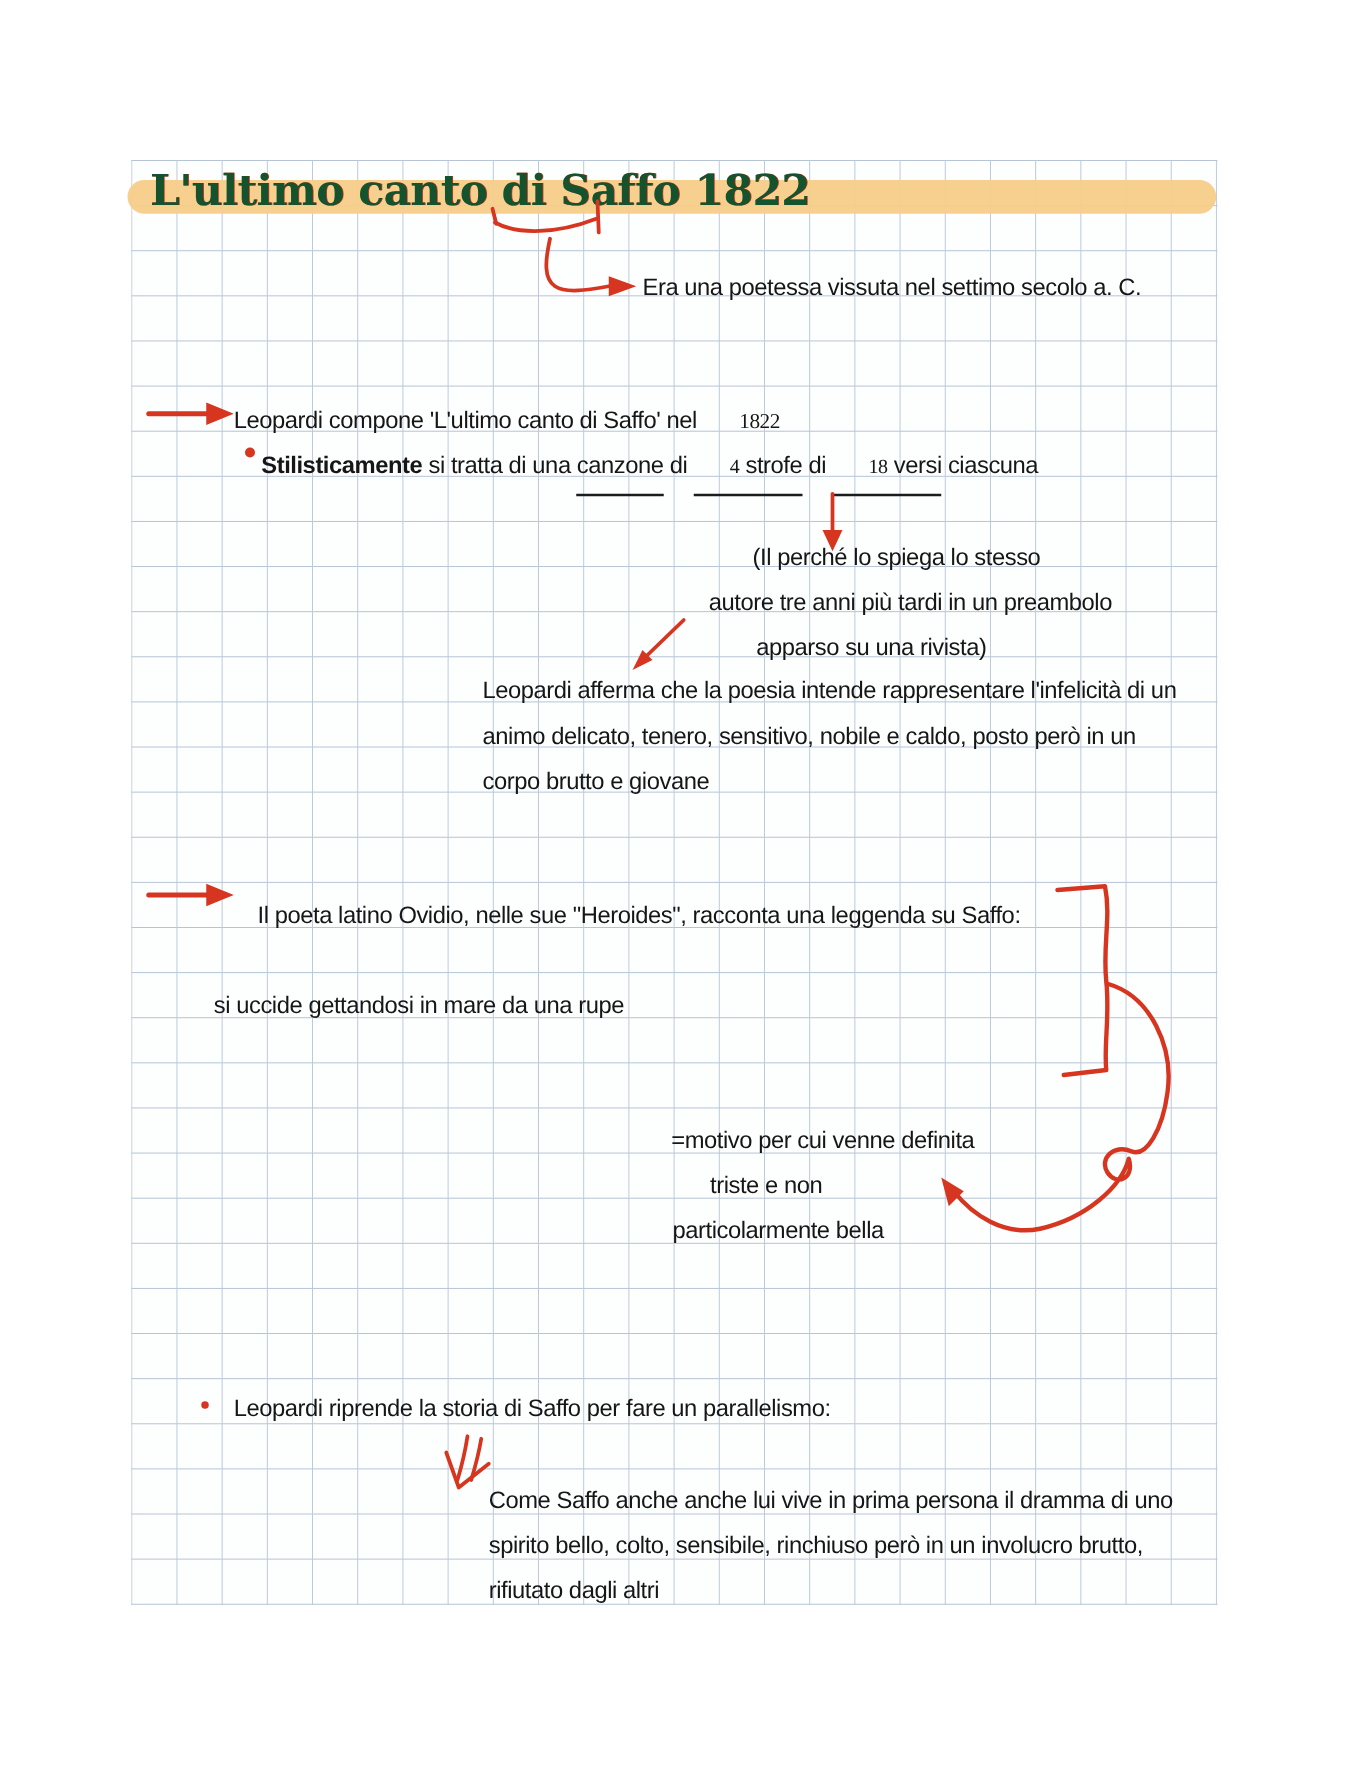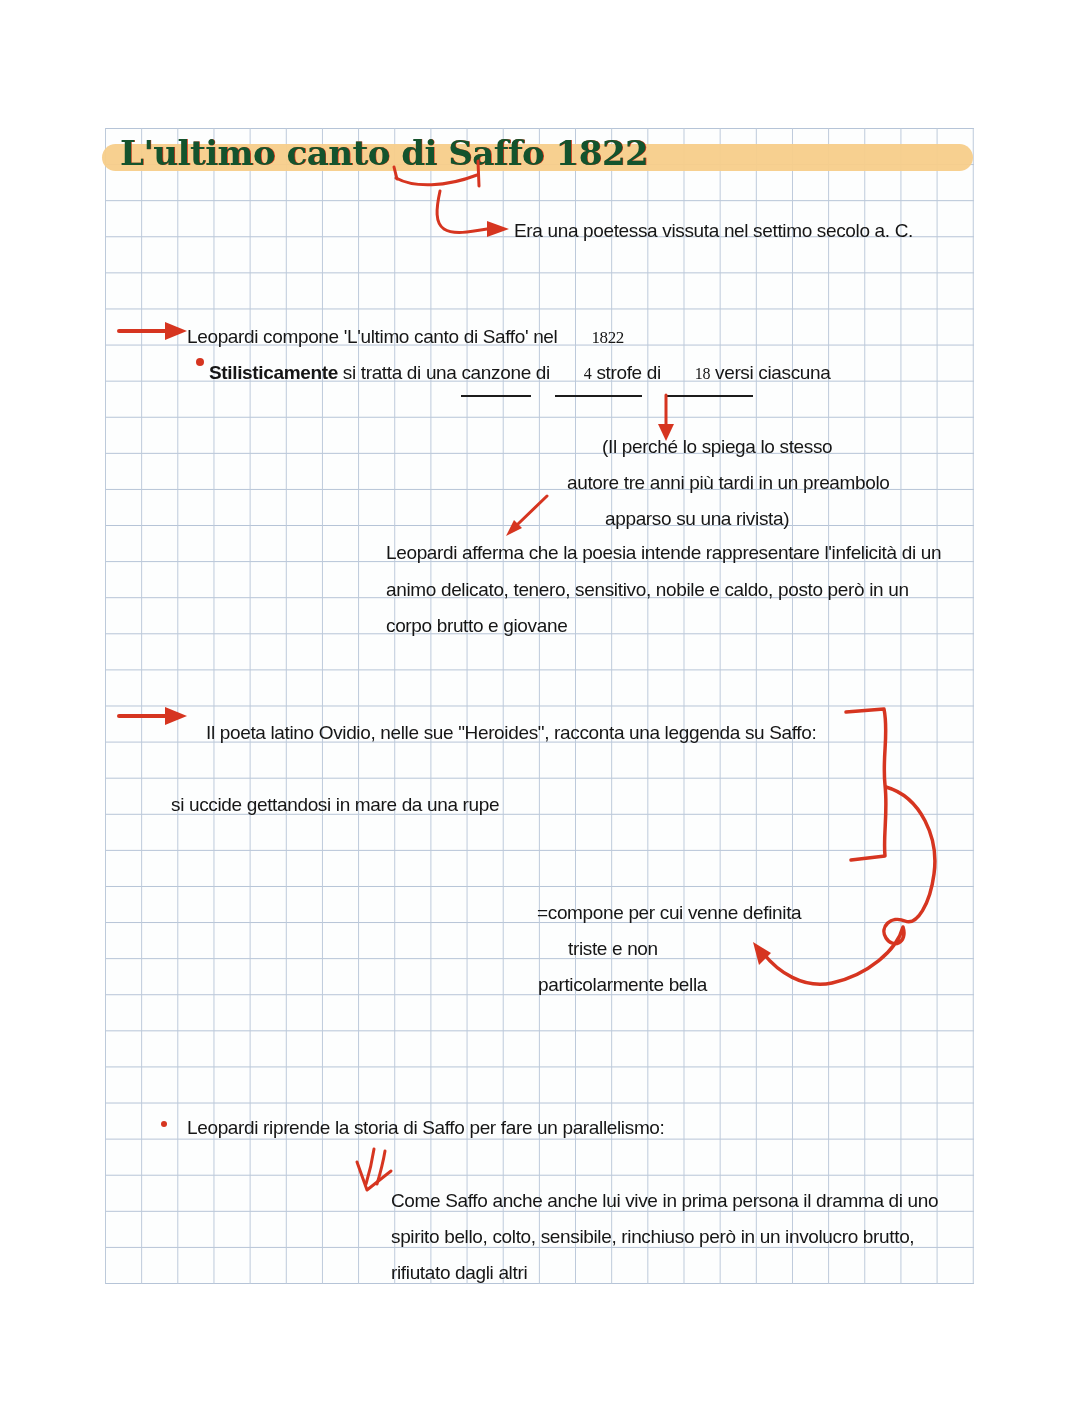--- a/index.html
+++ b/index.html
@@ -59,21 +59,21 @@
   <div class="t" style="left:566px; top:473px;">autore tre anni più tardi in un preambolo</div>
   <div class="t" style="left:604px; top:509px;">apparso su una rivista)</div>
 
   <div class="t" style="left:385px; top:543px;">Leopardi afferma che la poesia intende rappresentare l'infelicità di un</div>
   <div class="t" style="left:385px; top:580px;">animo delicato, tenero, sensitivo, nobile e caldo, posto però in un</div>
   <div class="t" style="left:385px; top:616px;">corpo brutto e giovane</div>
 
   <div class="t" style="left:205px; top:723px;">Il poeta latino Ovidio, nelle sue "Heroides", racconta una leggenda su Saffo:</div>
   <div class="t" style="left:150px; top:795px;margin-left:20px;">si uccide gettandosi in mare da una rupe</div>
 
-  <div class="t" style="left:536px; top:903px;">=compone per cui venne definita</div>
+  <div class="t" style="left:536px; top:903px;">=motivo per cui venne definita</div>
   <div class="t" style="left:567px; top:939px;">triste e non</div>
   <div class="t" style="left:537px; top:975px;">particolarmente bella</div>
 
   <div class="t" style="left:186px; top:1118px;">Leopardi riprende la storia di Saffo per fare un parallelismo:</div>
 
   <div class="t" style="left:390px; top:1191px;">Come Saffo anche anche lui vive in prima persona il dramma di uno</div>
   <div class="t" style="left:390px; top:1227px;">spirito bello, colto, sensibile, rinchiuso però in un involucro brutto,</div>
   <div class="t" style="left:390px; top:1263px;">rifiutato dagli altri</div>
 </div>
 

